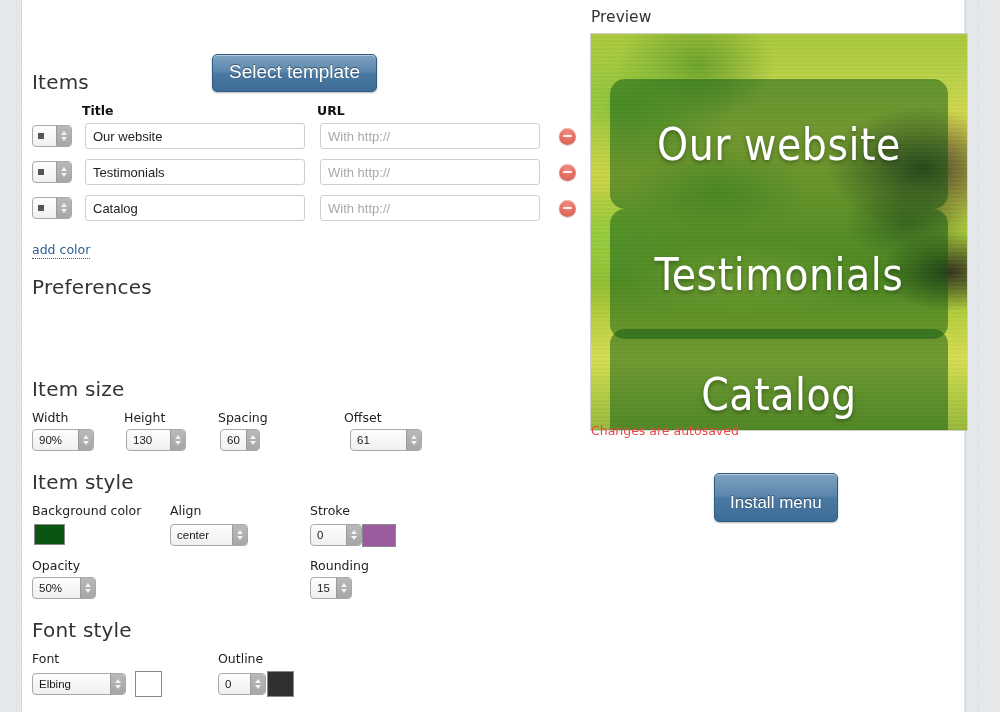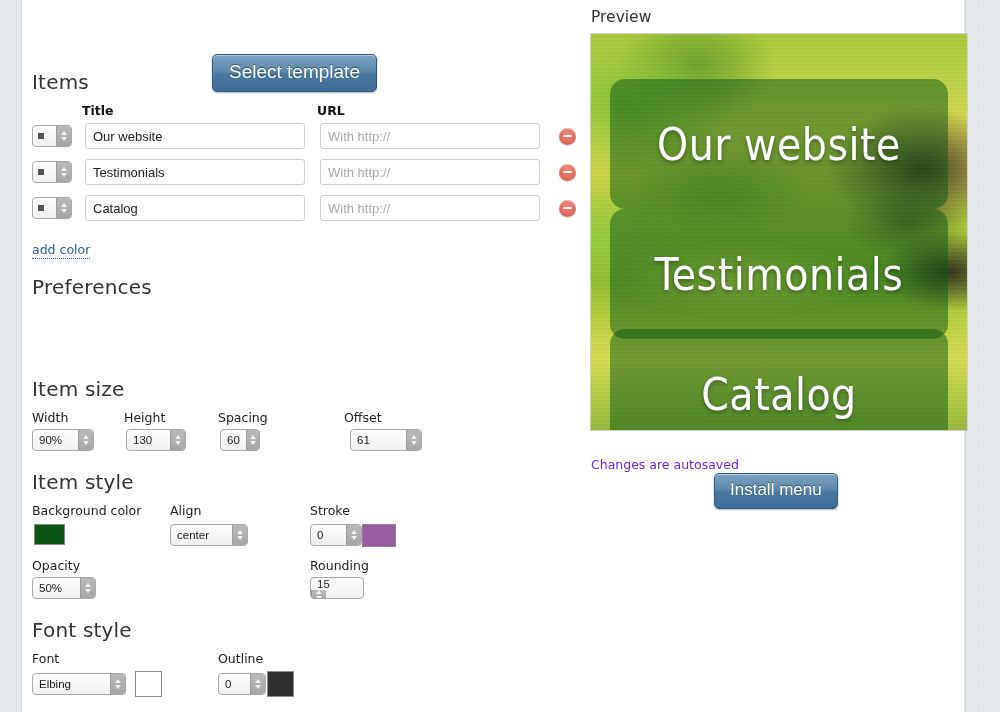--- a/index.html
+++ b/index.html
@@ -328,21 +328,21 @@
     <div class="lbl" style="position:absolute;left:10px;top:558px;">Opacity</div>
     <div class="sel" style="position:absolute;left:10px;top:577px;width:64px;">
       <div class="val" style="flex:1;">50%</div>
       <div class="spin">
           <i class="up"></i>
           <i class="down"></i>
         </div>
     </div>
 
     <div class="lbl" style="position:absolute;left:288px;top:558px;">Rounding</div>
-    <div class="sel" style="position:absolute;left:288px;top:577px;width:54px;flex-direction:column;">
+    <div class="sel" style="position:absolute;left:288px;top:577px;width:42px;">
       <div class="val" style="flex:1;">15</div>
       <div class="spin">
           <i class="up"></i>
           <i class="down"></i>
         </div>
     </div>
 
     <div class="h2" style="position:absolute;left:10px;top:618px;">Font style</div>
 
     <div class="lbl" style="position:absolute;left:10px;top:651px;">Font</div>
@@ -390,20 +390,20 @@
         <span>Our website</span>
       </div>
       <div class="pvitem" style="left: 5%; top: 175px; width: 90%; height: 130px; background: rgba(11, 85, 18, 0.5); border-radius: 15px; color: rgb(255, 255, 255);">
         <span>Testimonials</span>
       </div>
       <div class="pvitem" style="left: 5%; top: 295px; width: 90%; height: 130px; background: rgba(11, 85, 18, 0.5); border-radius: 15px; color: rgb(255, 255, 255);">
         <span>Catalog</span>
       </div>
     </div>
 
-    <div class="lbl" style="position:absolute;left:569px;top:457px;font-size:12.5px;color:#6d28d9;">Changes are autosaved</div>
+    <div class="lbl" style="position:absolute;left:569px;top:423px;font-size:12.5px;color:#ef4444;">Changes are autosaved</div>
 
     <div style="position:absolute;left:692px;top:473px;">
-      <div class="btn-blue" style="font-size:17px;padding:7px 15px 8px;">Install menu</div>
+      <div class="btn-blue" style="font-size:17px;padding:20px 15px 8px;">Install menu</div>
     </div>
 
   </div>
 </div>
 
 </body></html>

